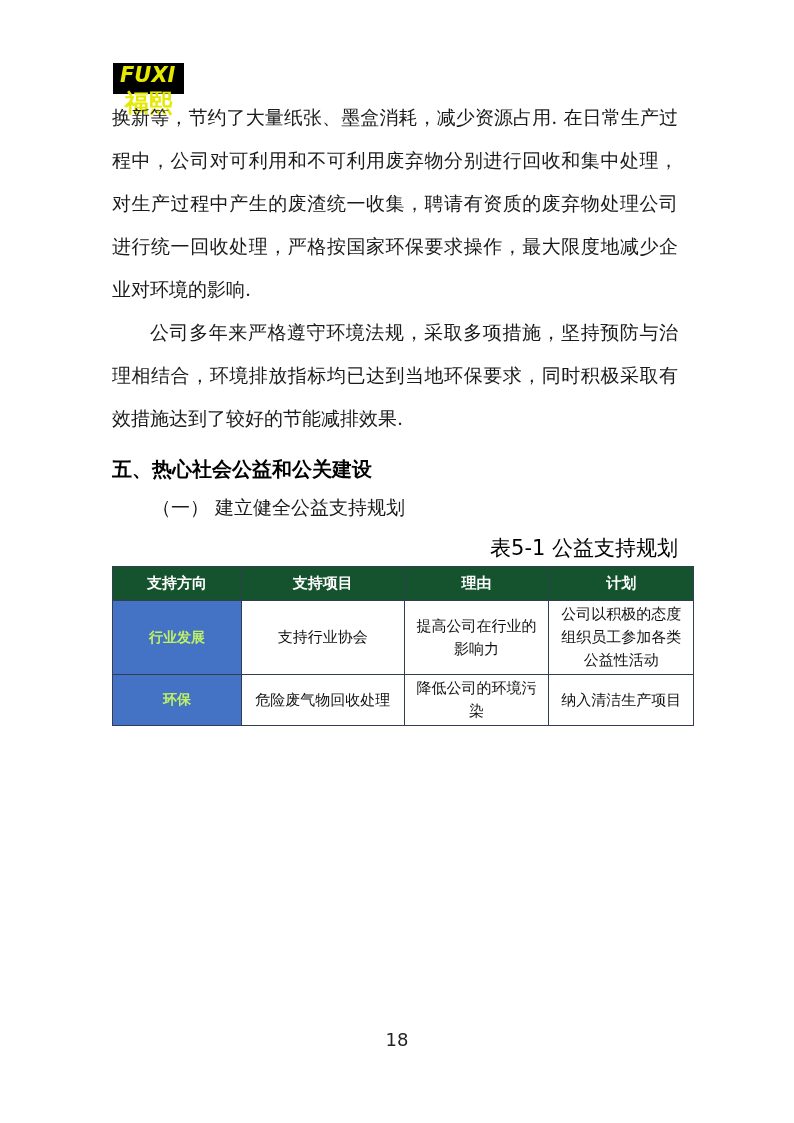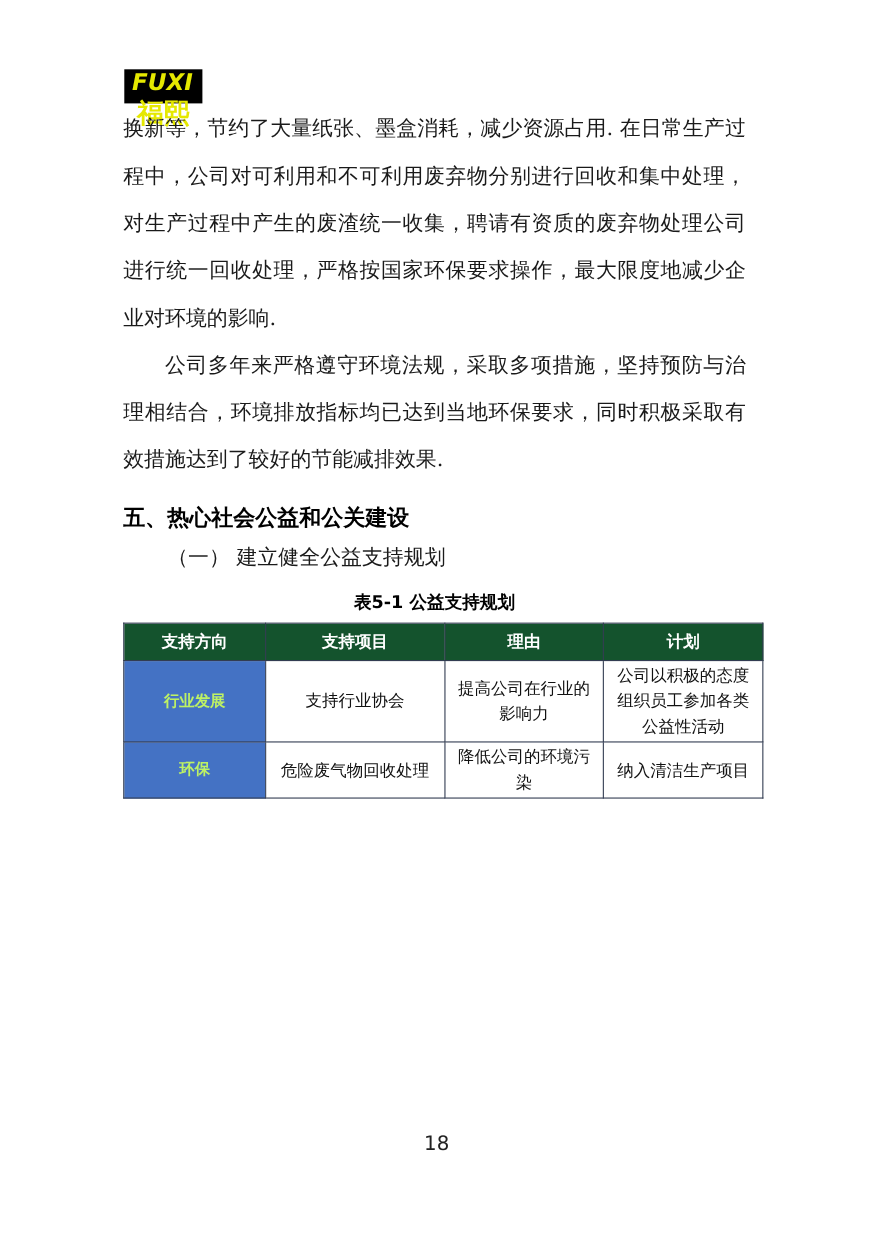--- a/index.html
+++ b/index.html
@@ -50,37 +50,37 @@
   p.body {
     font-size: 19px;
     line-height: 43px;
     text-align: justify;
     text-justify: inter-ideograph;
     color: #1a1a1a;
   }
   p.indent { text-indent: 38px; }
   h2.heading {
     margin-top: 16px;
-    font-family: Liberation Serif, serif;
+    font-family: Liberation Mono, monospace;
     font-weight: bold;
     font-size: 20px;
     line-height: 30px;
     color: #000000;
   }
   p.after-heading { margin-top: 14px; }
   p.sub {
     text-indent: 40px;
     line-height: 43px;
   }
   .caption {
     margin-top: 6px;
-    text-align: center;
+    text-align: right;
     font-family: "DejaVu Sans", sans-serif;
-    font-weight: bold;
-    font-size: 16px;
+    font-weight: normal;
+    font-size: 21px;
     line-height: 26px;
     color: #000000;
   }
   
   table.support {
     margin-top: 5px;
     width: 582px;
     border-collapse: collapse;
     table-layout: fixed;
   }

